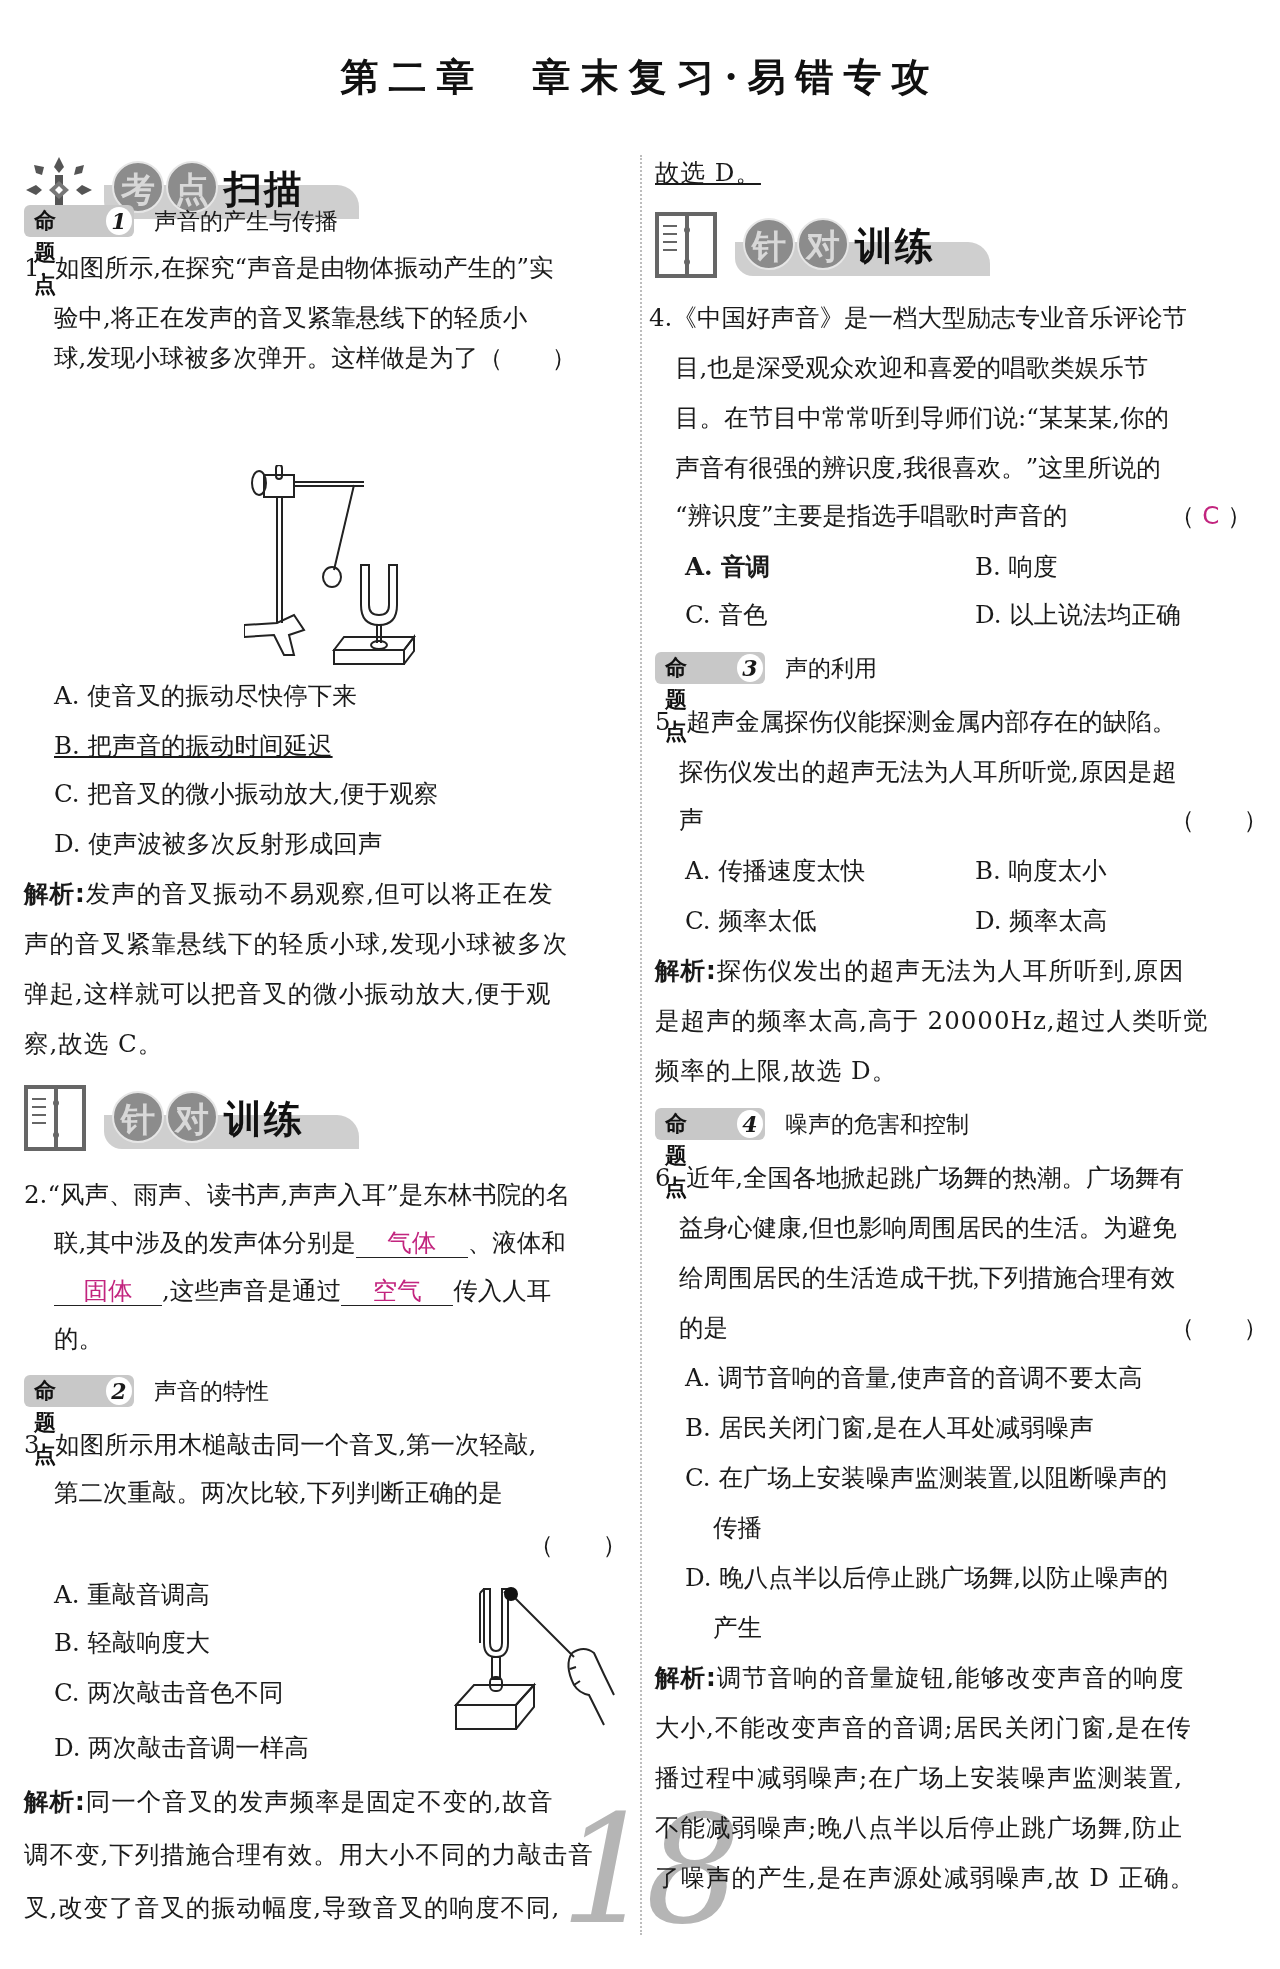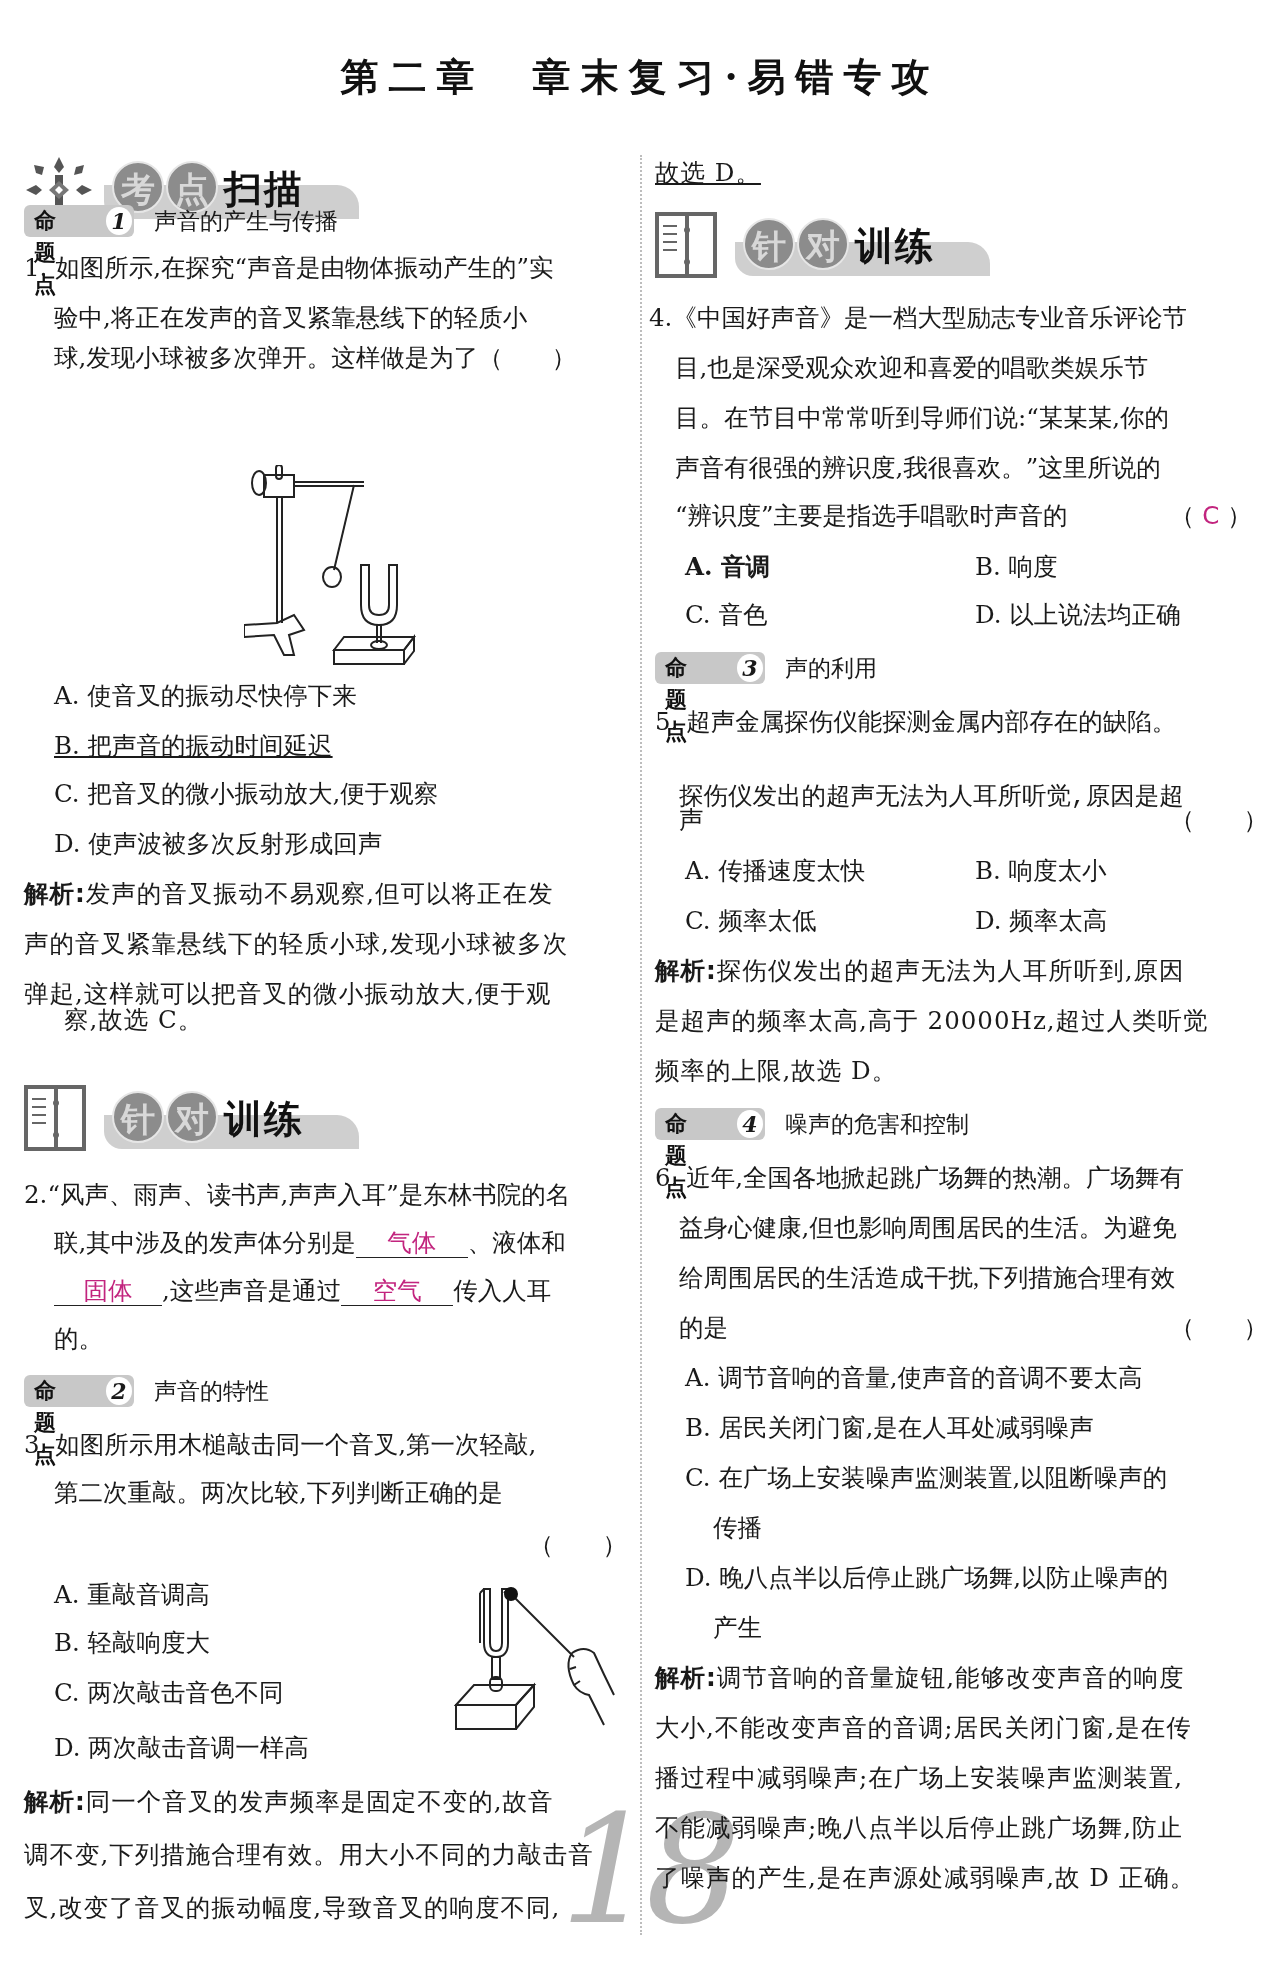--- a/index.html
+++ b/index.html
@@ -148,21 +148,21 @@
     <div class="line" style="left:30px; top:681px;">A. 使音叉的振动尽快停下来</div>
     <div class="line" style="left:30px; top:731px;text-decoration:underline;">B. 把声音的振动时间延迟</div>
     <div class="line" style="left:30px; top:779px;">C. 把音叉的微小振动放大,便于观察</div>
     <div class="line" style="left:30px; top:829px;">D. 使声波被多次反射形成回声</div>
 
     <div class="line analysis" style="left:0; top:879px;">
       <span class="analysis-label">解析:</span><span>发声的音叉振动不易观察,但可以将正在发</span>
     </div>
     <div class="line analysis" style="left:0; top:929px;">声的音叉紧靠悬线下的轻质小球,发现小球被多次</div>
     <div class="line analysis" style="left:0; top:979px;">弹起,这样就可以把音叉的微小振动放大,便于观</div>
-    <div class="line analysis" style="left:0; top:1005px;margin-left:40px;">察,故选 C。</div>
+    <div class="line analysis" style="left:0; top:1029px;">察,故选 C。</div>
   </div>
 
   <div class="banner" style="left:0; top:1085px;">
     <svg class="book" viewBox="0 0 64 66">
       <rect x="2" y="2" width="58" height="62" fill="none" stroke="#666" stroke-width="4"></rect>
       <line x1="32" y1="2" x2="32" y2="64" stroke="#666" stroke-width="4"></line>
       <g stroke="#666" stroke-width="2">
         <line x1="8" y1="14" x2="22" y2="14"></line>
           <line x1="8" y1="22" x2="22" y2="22"></line>
         <line x1="8" y1="30" x2="22" y2="30"></line>
@@ -266,21 +266,21 @@
 
   <div class="tag" style="left:0; top:652px;">
     <div class="pill"></div>
     <span class="pill-label">命题点</span>
     <span class="num">3</span>
     <span class="topic">声的利用</span>
   </div>
 
   <div>
     <div class="line" style="left:0; top:707px;">5. 超声金属探伤仪能探测金属内部存在的缺陷。</div>
-    <div class="line" style="left:24px; top:783px;font-family:Liberation Mono, monospace;">探伤仪发出的超声无法为人耳所听觉,原因是超</div>
+    <div class="line" style="left:24px; top:757px;">探伤仪发出的超声无法为人耳所听觉,原因是超</div>
     <div class="line" style="left:24px; top:805px;">声</div>
     <div class="line" style="left:515px; top:805px;">（　　）</div>
     <div class="line" style="left:30px; top:856px;">A. 传播速度太快</div>
     <div class="line" style="left:320px; top:856px;">B. 响度太小</div>
     <div class="line" style="left:30px; top:906px;">C. 频率太低</div>
     <div class="line" style="left:320px; top:906px;">D. 频率太高</div>
     <div class="line analysis" style="left:0; top:956px;">
       <span class="analysis-label">解析:</span><span>探伤仪发出的超声无法为人耳所听到,原因</span>
     </div>
     <div class="line analysis" style="left:0; top:1006px;">是超声的频率太高,高于 20000Hz,超过人类听觉</div>

